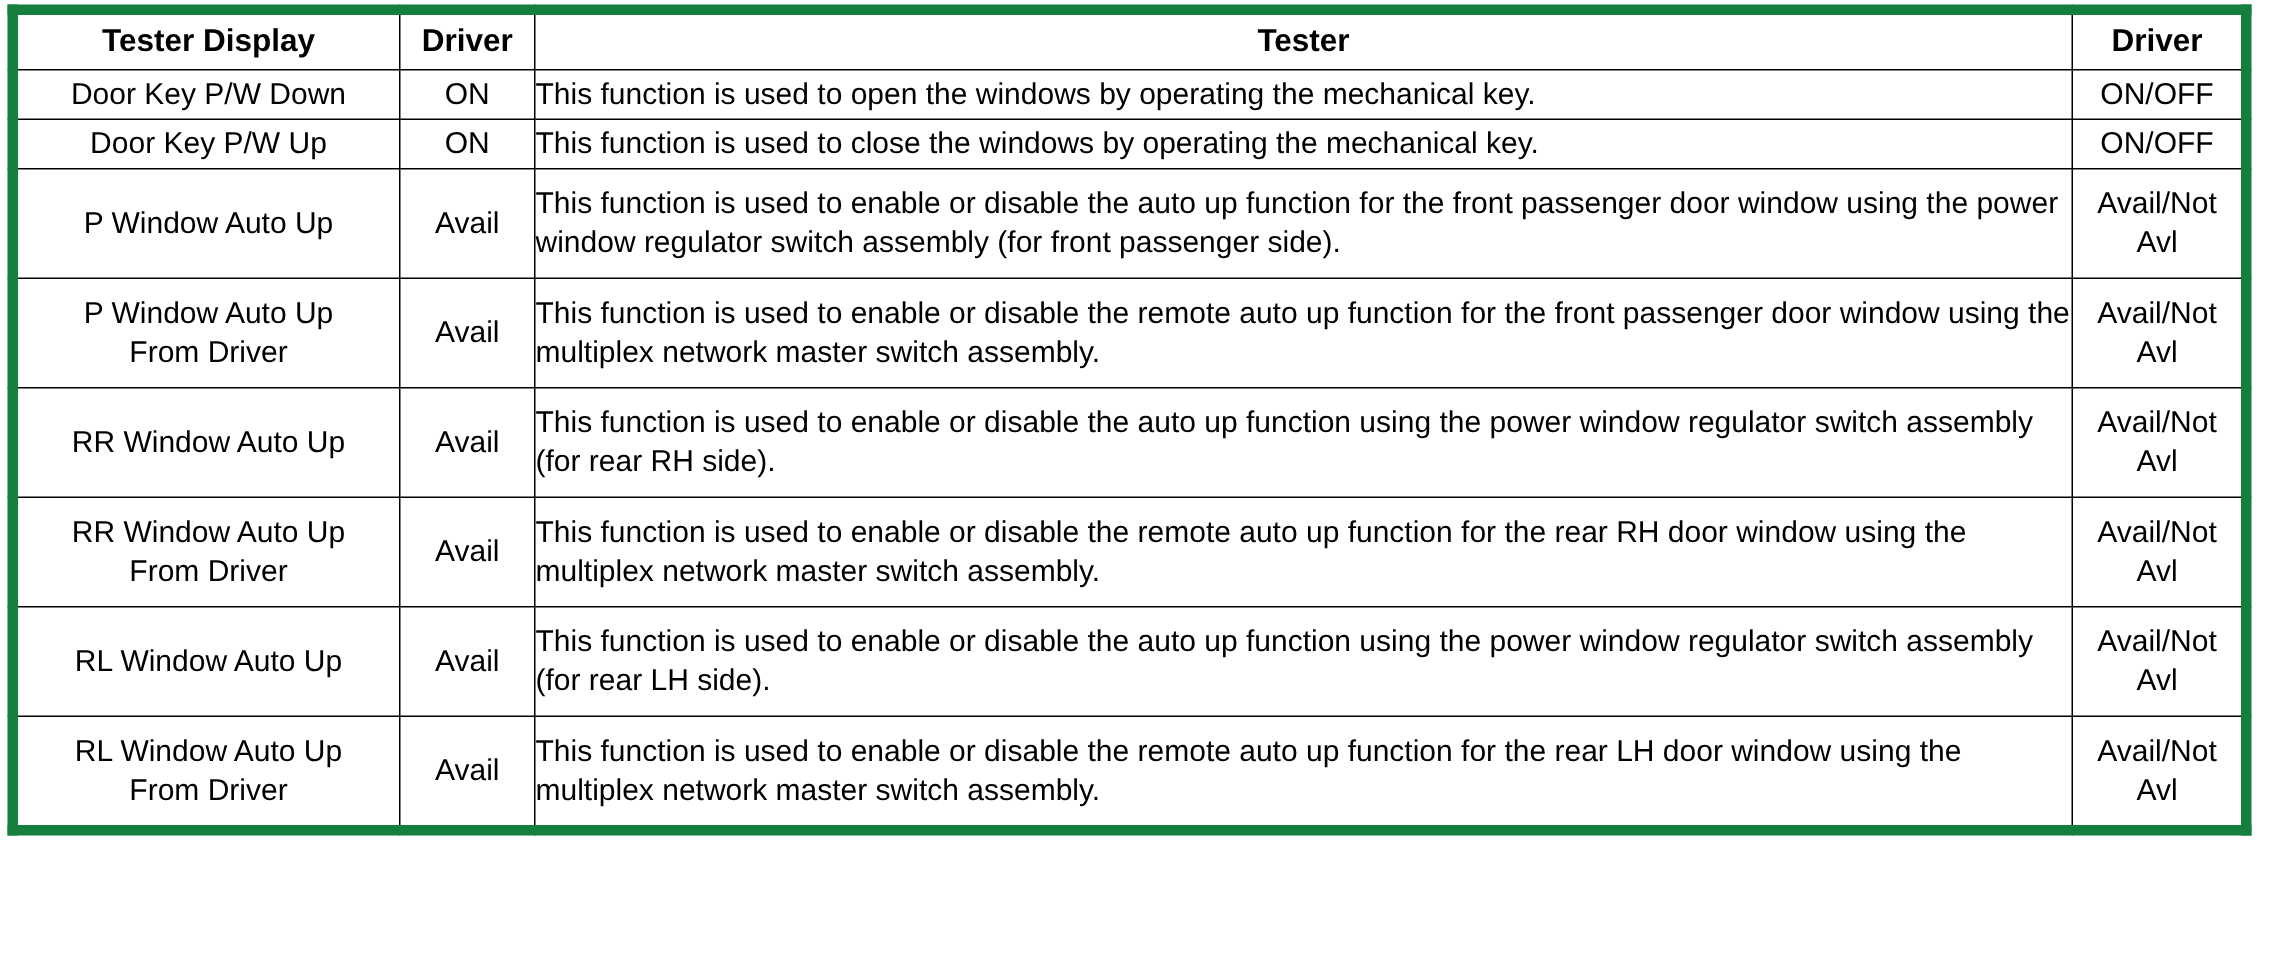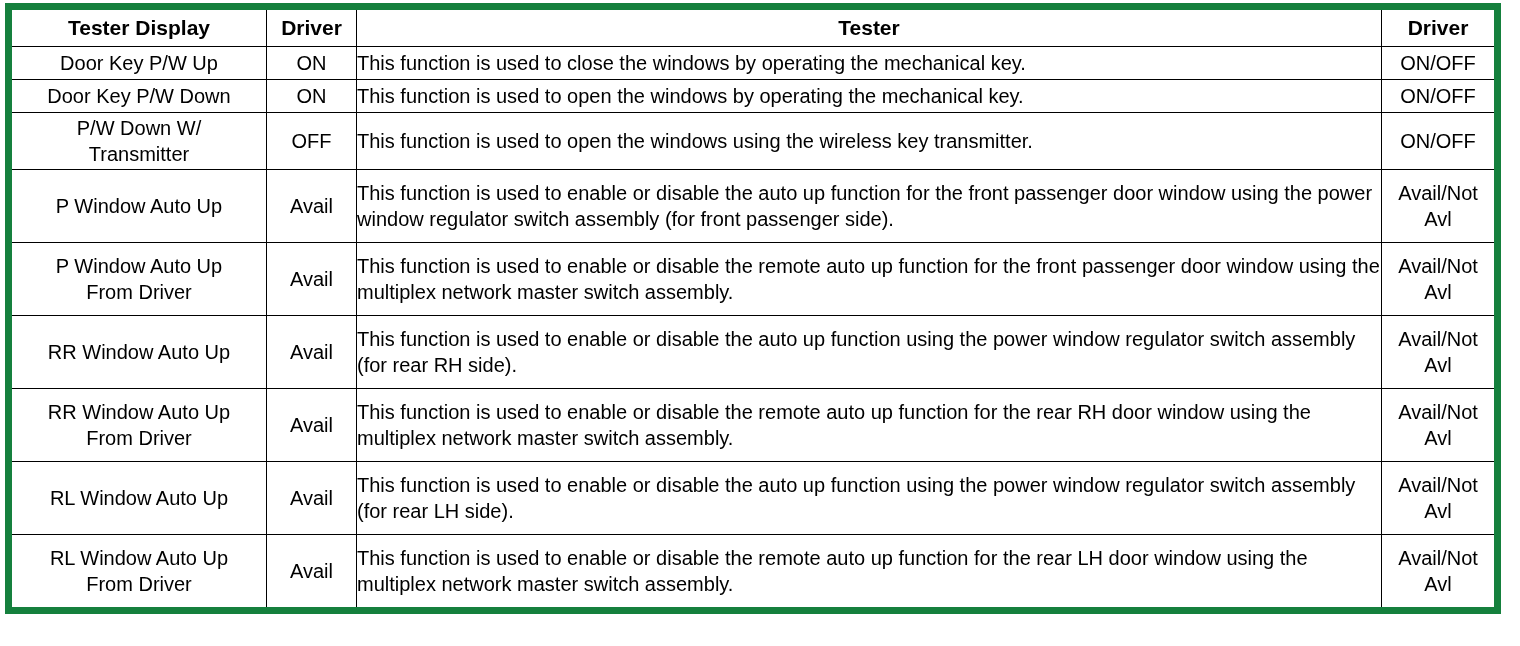--- a/index.html
+++ b/index.html
@@ -113,51 +113,40 @@
         <th class="h-default">Driver</th>
         <th class="h-content">Tester</th>
         <th class="h-setting">Driver</th>
       </tr>
     </thead>
 
     <tbody>
 
       <tr class="r-h1">
         <td class="cell-display">
+          <span class="two-line">Door Key P/W Down</span>
+        </td>
+        <td class="cell-default">ON</td>
+        <td class="cell-content">This function is used to open the windows by operating the mechanical key.</td>
+        <td class="cell-setting">
+          <span class="two-line">ON/OFF</span>
+        </td>
+      </tr>
+
+      <tr class="r-h1">
+        <td class="cell-display">
           <span class="two-line">Door Key P/W Up</span>
         </td>
         <td class="cell-default">ON</td>
         <td class="cell-content">This function is used to close the windows by operating the mechanical key.</td>
         <td class="cell-setting">
           <span class="two-line">ON/OFF</span>
         </td>
       </tr>
 
-      <tr class="r-h1">
-        <td class="cell-display">
-          <span class="two-line">Door Key P/W Down</span>
-        </td>
-        <td class="cell-default">ON</td>
-        <td class="cell-content">This function is used to open the windows by operating the mechanical key.</td>
-        <td class="cell-setting">
-          <span class="two-line">ON/OFF</span>
-        </td>
-      </tr>
-
-      <tr class="r-h2">
-        <td class="cell-display">
-          <span class="two-line">P/W Down W/</span>
-          <span class="two-line">Transmitter</span>
-        </td>
-        <td class="cell-default">OFF</td>
-        <td class="cell-content">This function is used to open the windows using the wireless key transmitter.</td>
-        <td class="cell-setting">
-          <span class="two-line">ON/OFF</span>
-        </td>
-      </tr>
 
       <tr class="r-h3">
         <td class="cell-display">
           <span class="two-line">P Window Auto Up</span>
         </td>
         <td class="cell-default">Avail</td>
         <td class="cell-content">This function is used to enable or disable the auto up function for the front passenger door window using the power window regulator switch assembly (for front passenger side).</td>
         <td class="cell-setting">
           <span class="two-line">Avail/Not</span>
           <span class="two-line">Avl</span>

